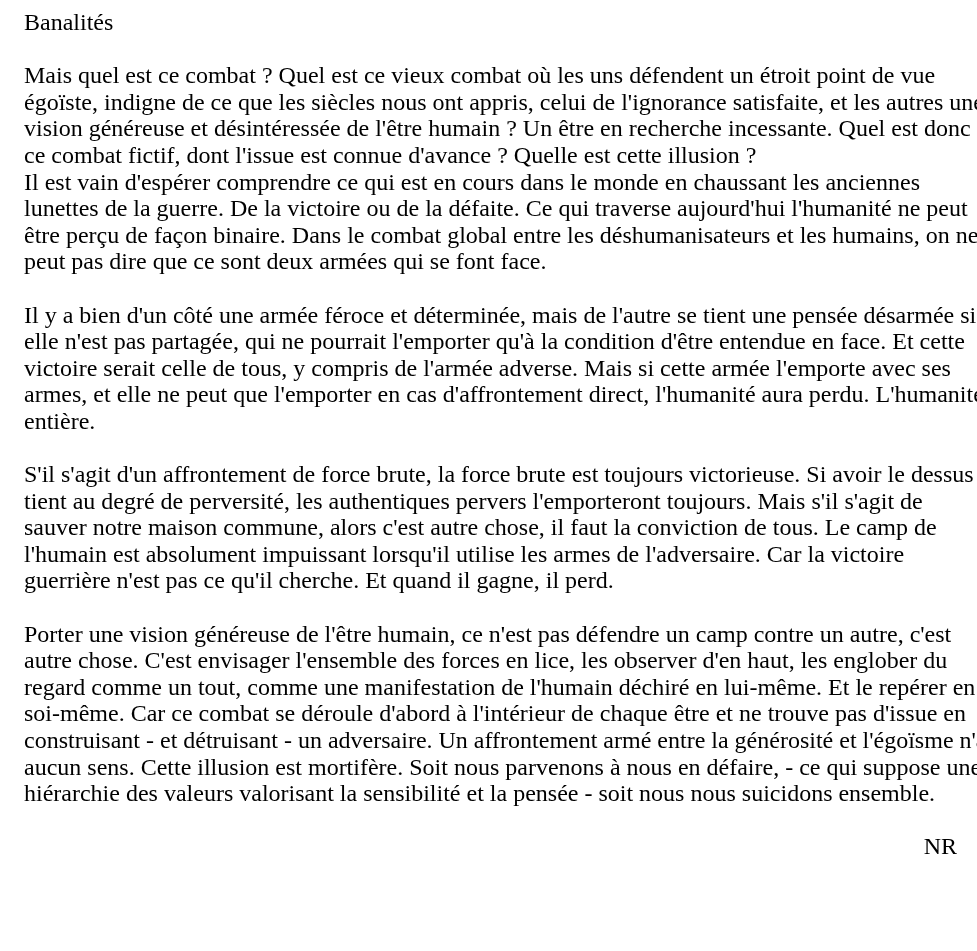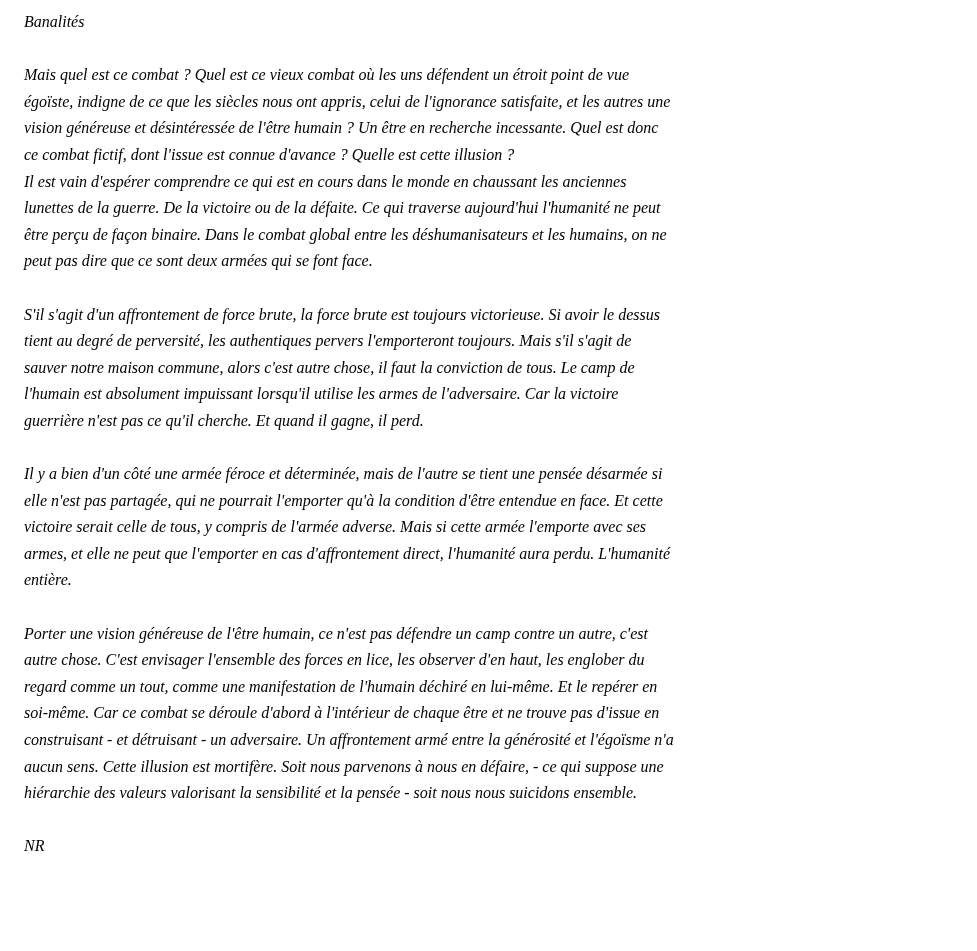--- a/index.html
+++ b/index.html
@@ -9,60 +9,60 @@
     }
     .page {
       position: relative;
       width: 977px;
       height: 951px;
       box-sizing: border-box;
       background: #ffffff;
       color: #000000;
       padding: 9px 20px 0 24px;
       font-family: "Liberation Serif", serif;
-      font-size: 16px;
+      font-size: 24px;
       line-height: 26.6px;
       overflow: hidden;
-      font-style: italic;
     }
     .para {
       margin: 0 0 26.6px 0;
       white-space: pre;
       letter-spacing: 0;
     }
     .para:last-child {
       margin-bottom: 17px;
+      text-align: right;
     }
   </style>
 </head>
 <body>
 
 <div class="page">
   <p class="para">Banalités</p>
 
   <p class="para">Mais quel est ce combat ? Quel est ce vieux combat où les uns défendent un étroit point de vue
 égoïste, indigne de ce que les siècles nous ont appris, celui de l'ignorance satisfaite, et les autres une
 vision généreuse et désintéressée de l'être humain ? Un être en recherche incessante. Quel est donc
 ce combat fictif, dont l'issue est connue d'avance ? Quelle est cette illusion ?
 Il est vain d'espérer comprendre ce qui est en cours dans le monde en chaussant les anciennes
 lunettes de la guerre. De la victoire ou de la défaite. Ce qui traverse aujourd'hui l'humanité ne peut
 être perçu de façon binaire. Dans le combat global entre les déshumanisateurs et les humains, on ne
 peut pas dire que ce sont deux armées qui se font face.</p>
 
+  <p class="para">Il y a bien d'un côté une armée féroce et déterminée, mais de l'autre se tient une pensée désarmée si
+elle n'est pas partagée, qui ne pourrait l'emporter qu'à la condition d'être entendue en face. Et cette
+victoire serait celle de tous, y compris de l'armée adverse. Mais si cette armée l'emporte avec ses
+armes, et elle ne peut que l'emporter en cas d'affrontement direct, l'humanité aura perdu. L'humanité
+entière.</p>
+
   <p class="para">S'il s'agit d'un affrontement de force brute, la force brute est toujours victorieuse. Si avoir le dessus
 tient au degré de perversité, les authentiques pervers l'emporteront toujours. Mais s'il s'agit de
 sauver notre maison commune, alors c'est autre chose, il faut la conviction de tous. Le camp de
 l'humain est absolument impuissant lorsqu'il utilise les armes de l'adversaire. Car la victoire
 guerrière n'est pas ce qu'il cherche. Et quand il gagne, il perd.</p>
-
-  <p class="para">Il y a bien d'un côté une armée féroce et déterminée, mais de l'autre se tient une pensée désarmée si
-elle n'est pas partagée, qui ne pourrait l'emporter qu'à la condition d'être entendue en face. Et cette
-victoire serait celle de tous, y compris de l'armée adverse. Mais si cette armée l'emporte avec ses
-armes, et elle ne peut que l'emporter en cas d'affrontement direct, l'humanité aura perdu. L'humanité
-entière.</p>
 
 
   <p class="para">Porter une vision généreuse de l'être humain, ce n'est pas défendre un camp contre un autre, c'est
 autre chose. C'est envisager l'ensemble des forces en lice, les observer d'en haut, les englober du
 regard comme un tout, comme une manifestation de l'humain déchiré en lui-même. Et le repérer en
 soi-même. Car ce combat se déroule d'abord à l'intérieur de chaque être et ne trouve pas d'issue en
 construisant - et détruisant - un adversaire. Un affrontement armé entre la générosité et l'égoïsme n'a
 aucun sens. Cette illusion est mortifère. Soit nous parvenons à nous en défaire, - ce qui suppose une
 hiérarchie des valeurs valorisant la sensibilité et la pensée - soit nous nous suicidons ensemble.</p>
 

